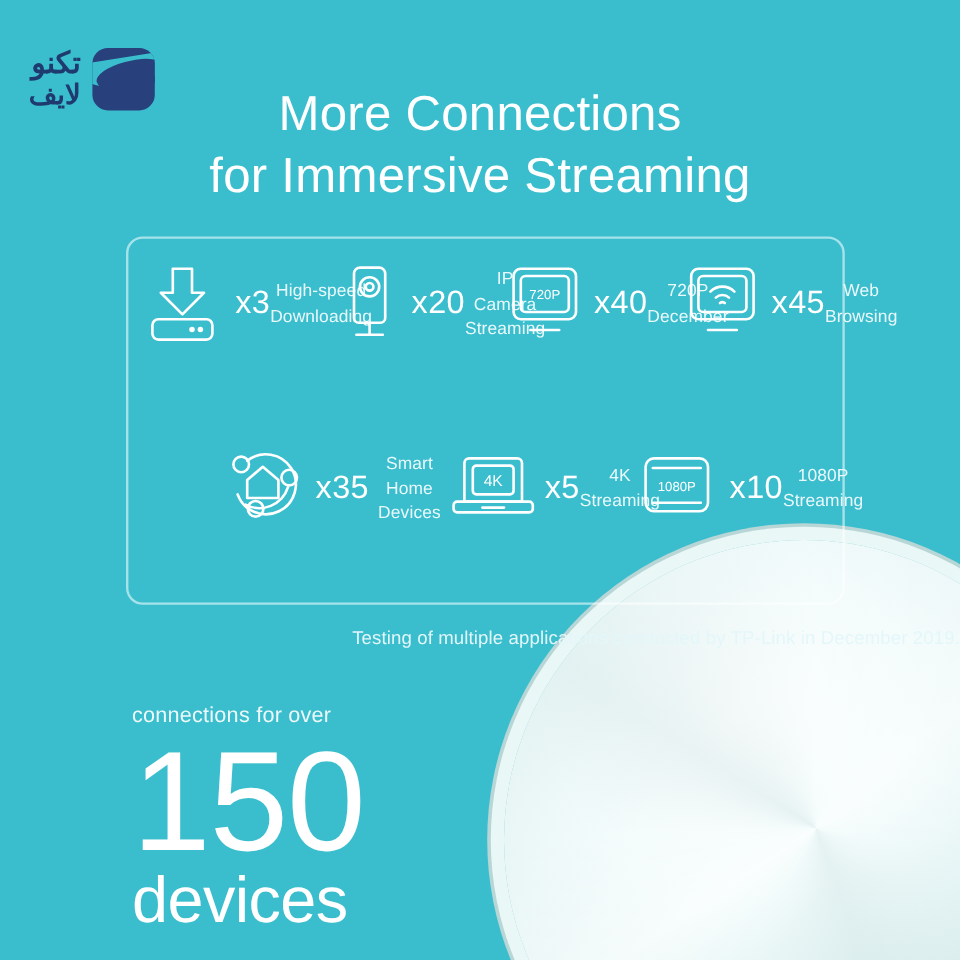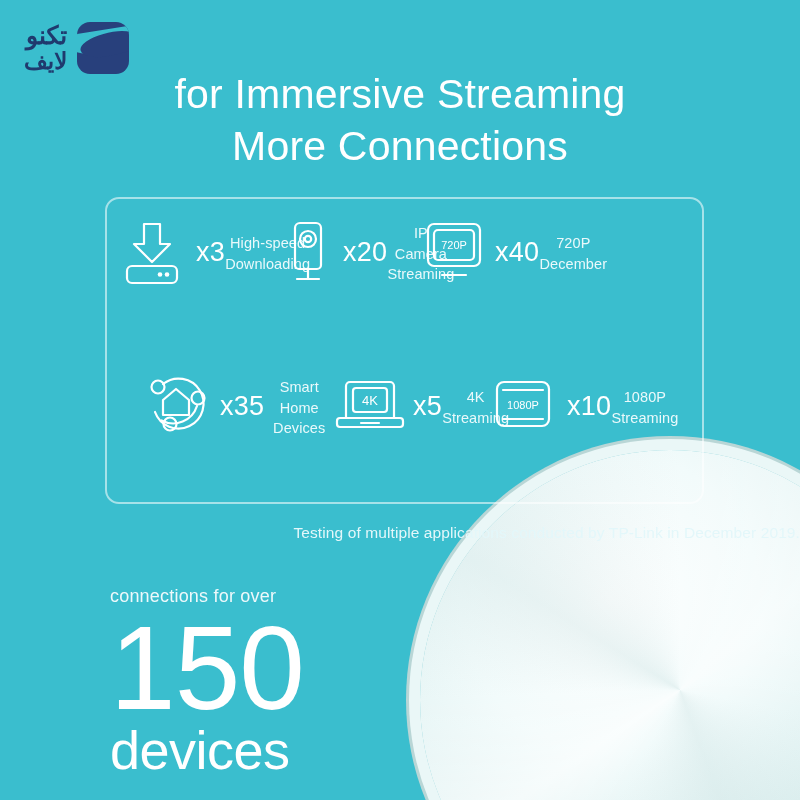--- a/index.html
+++ b/index.html
@@ -41,21 +41,21 @@
         rgba(255,255,255,.45) 200deg,
         rgba(255,255,255,.00) 250deg,
         rgba(186,214,214,.25) 310deg,
         rgba(255,255,255,.00) 360deg);
     pointer-events:none;
   }
 
   
   #brand-logo{
     position:absolute;
-    left:24px; top:22px;
+    left:24px; top:40px;
     display:flex; align-items:center; gap:10px;
   }
   #brand-wordmark{ display:flex; flex-direction:column; align-items:flex-end; line-height:1; }
   #brand-wordmark span{
     color:#1f3a6e;
     font-size:25px;
     font-weight:bold;
     letter-spacing:-1px;
     direction:rtl;
   }
@@ -160,22 +160,22 @@
 
 <div id="brand-logo">
   <div id="brand-wordmark">
     <span class="l1">تكنو</span>
     <span class="l2">لايف</span>
   </div>
   <div id="brand-mark"></div>
 </div>
 
 <div id="headline">
+  <div>More Connections</div>
   <div>for Immersive Streaming</div>
-  <div>More Connections</div>
 </div>
 
 <div id="features-panel">
 
   <div class="feature-row" id="feature-row-1">
 
     <div class="feature" style="width:165px;margin-left:8px">
       <div class="feature-top">
         <div class="icon-slot">
           <svg viewBox="0 0 74 72">
@@ -215,24 +215,40 @@
             <rect x="14" y="14" width="40" height="30" rx="4"></rect>
             <path d="M22 59 H46"></path>
             <text x="34" y="33" text-anchor="middle" class="small">720P</text>
           </svg>
         </div>
         <span class="multiplier">x40</span>
       </div>
       <div class="feature-label">720P December</div>
     </div>
 
+    <div class="feature" style="width:150px">
+      <div class="feature-top">
+        <div class="icon-slot" style="width:68px">
+          <svg viewBox="0 0 68 72">
+            <rect x="8" y="8" width="52" height="42" rx="6"></rect>
+            <rect x="14" y="14" width="40" height="30" rx="4"></rect>
+            <path d="M22 59 H46"></path>
+            <path d="M24 27 A14 14 0 0 1 44 27"></path>
+            <path d="M28.5 32 A8 8 0 0 1 39.5 32"></path>
+            <path d="M32 36.5 A3.5 3.5 0 0 1 36 36.5"></path>
+          </svg>
+        </div>
+        <span class="multiplier">x45</span>
+      </div>
+      <div class="feature-label">Web Browsing</div>
+    </div>
 
   </div>
 
-  <div class="feature-row" id="feature-row-2" style="padding-left:32px">
+  <div class="feature-row" id="feature-row-2" style="padding-left:75px">
 
     <div class="feature" style="width:195px">
       <div class="feature-top">
         <div class="icon-slot" style="width:74px">
           <svg viewBox="0 0 74 72">
             <path d="M24 14 A25 25 0 1 1 16 42"></path>
             <path d="M22.5 50.5 A25 25 0 0 0 58 36"></path>
             <path d="M24 30 L37 19 L50 30 V45 H24 Z"></path>
             <circle cx="19" cy="17" r="6.5"></circle>
             <circle cx="59" cy="28" r="6.5"></circle>

